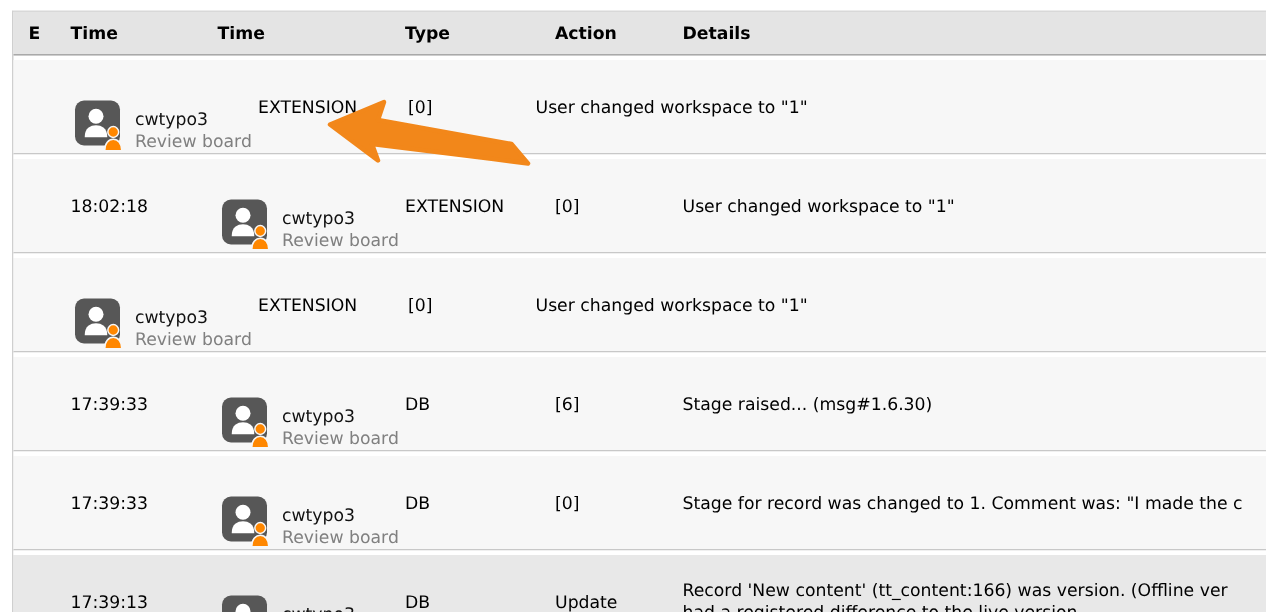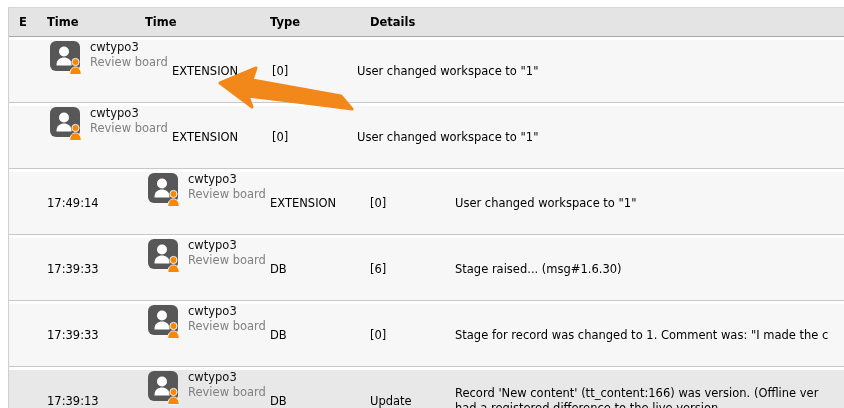--- a/index.html
+++ b/index.html
@@ -31,39 +31,40 @@
     border-bottom:1px solid #c8c8c8;
   }
   .log-row.highlighted{background:#e8e8e8;}
   .row-sep{height:3px;background:#ffffff;}
   .cell{
     display:flex;align-items:center;box-sizing:border-box;
     white-space:nowrap;overflow:visible;
   }
   .details-cell{flex-direction:column;align-items:flex-start;justify-content:center;}
   .details-line{line-height:15px;white-space:nowrap;}
-  .user-cell{align-items:flex-start;}
+  .user-cell{align-items:flex-end;}
   .user-icon-wrap{flex:none;margin:0 7px 0 2px;width:34px;height:36px;}
   .user-text{width:64px;line-height:15px;}
   .username{color:#111;}
   .realname{color:#808080;}
   .arrow-overlay{
     position:absolute;left:0;top:0;width:844px;height:408px;
     pointer-events:none;
   }
 </style>
 </head>
 <body>
 
 <div class="table">
   <div class="thead" id="thead">
       <div class="hcell col-e">E</div>
       <div class="hcell col-time">Time</div>
       <div class="hcell col-user">Time</div>
       <div class="hcell col-type">Type</div>
+      <div class="hcell col-action">Action</div>
       <div class="hcell col-details">Details</div>
     </div>
   <div id="tbody">
       <div class="log-row">
         <div class="cell col-e"></div>
         <div class="cell col-user user-cell">
           <span class="user-icon-wrap"><svg width="34" height="36" viewBox="0 0 34 36">
               <rect x="1" y="1" width="30" height="30" rx="6" fill="#575757"></rect>
               <circle cx="15" cy="11.5" r="5" fill="#ffffff"></circle>
               <path d="M7.5 25 c0-5.5 3.8-7.5 7.5-7.5 s7.5 2 7.5 7.5 v0.5 H7.5 z" fill="#ffffff"></path>
@@ -77,20 +78,21 @@
         </div>
         <div class="cell col-type">EXTENSION</div>
         <div class="cell col-action">[0]</div>
         <div class="cell col-details details-cell">
           <div class="details-line">User changed workspace to "1"</div>
         </div>
       </div>
       <div class="row-sep"></div>
       <div class="log-row">
         <div class="cell col-e"></div>
+        <div class="cell col-time">18:02:18</div>
         <div class="cell col-user user-cell">
           <span class="user-icon-wrap"><svg width="34" height="36" viewBox="0 0 34 36">
               <rect x="1" y="1" width="30" height="30" rx="6" fill="#575757"></rect>
               <circle cx="15" cy="11.5" r="5" fill="#ffffff"></circle>
               <path d="M7.5 25 c0-5.5 3.8-7.5 7.5-7.5 s7.5 2 7.5 7.5 v0.5 H7.5 z" fill="#ffffff"></path>
               <circle cx="26.5" cy="22" r="3.6" fill="#ff8700" stroke="#f7f7f7" stroke-width="1"></circle>
               <path d="M20.8 34.5 c0-5 2.6-7.6 5.7-7.6 s5.7 2.6 5.7 7.6 z" fill="#ff8700" stroke="#f7f7f7" stroke-width="1"></path>
             </svg></span>
           <div class="user-text">
             <div class="username">cwtypo3</div>
@@ -99,21 +101,20 @@
         </div>
         <div class="cell col-type">EXTENSION</div>
         <div class="cell col-action">[0]</div>
         <div class="cell col-details details-cell">
           <div class="details-line">User changed workspace to "1"</div>
         </div>
       </div>
       <div class="row-sep"></div>
       <div class="log-row">
         <div class="cell col-e"></div>
-        <div class="cell col-time">17:49:14</div>
         <div class="cell col-user user-cell">
           <span class="user-icon-wrap"><svg width="34" height="36" viewBox="0 0 34 36">
               <rect x="1" y="1" width="30" height="30" rx="6" fill="#575757"></rect>
               <circle cx="15" cy="11.5" r="5" fill="#ffffff"></circle>
               <path d="M7.5 25 c0-5.5 3.8-7.5 7.5-7.5 s7.5 2 7.5 7.5 v0.5 H7.5 z" fill="#ffffff"></path>
               <circle cx="26.5" cy="22" r="3.6" fill="#ff8700" stroke="#f7f7f7" stroke-width="1"></circle>
               <path d="M20.8 34.5 c0-5 2.6-7.6 5.7-7.6 s5.7 2.6 5.7 7.6 z" fill="#ff8700" stroke="#f7f7f7" stroke-width="1"></path>
             </svg></span>
           <div class="user-text">
             <div class="username">cwtypo3</div>

